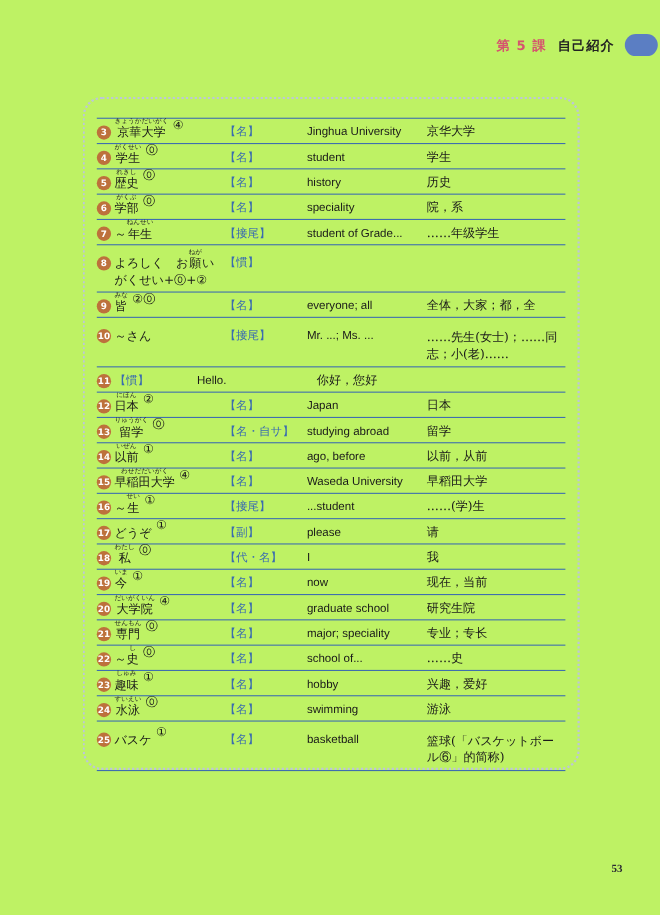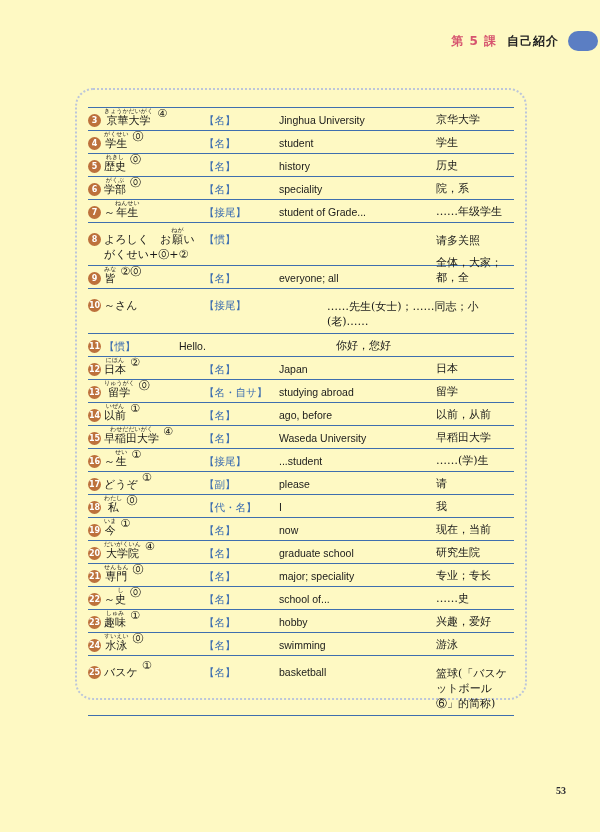--- a/index.html
+++ b/index.html
@@ -7,21 +7,21 @@
     --tab-blue:#5b7ec3;
     --line-blue:#3f6fae;
     --pos-blue:#3a6cb0;
     --circle-orange:#bd713c;
     --dash-border:#bcc6da;
     --text-dark:#1a1a1a;
   }
   *{margin:0;padding:0;box-sizing:border-box;}
   html,body{background:#fff;}
   .page{
-    position:relative;width:600px;height:832px;background:#fef9c3;
+    position:relative;width:600px;height:832px;background:#bef264;
     font-family:"DejaVu Sans",sans-serif;color:var(--text-dark);overflow:hidden;
   }
   
   .page-header{
     position:absolute;top:28px;right:0;display:flex;align-items:center;height:26px;
   }
   .lesson-label{font-size:12px;font-weight:bold;color:var(--lesson-red);letter-spacing:1px;}
   .lesson-title{font-size:12px;font-weight:bold;color:#222;margin-left:10px;letter-spacing:1px;}
   .tab-pill{
     width:30px;height:20px;background:var(--tab-blue);border-radius:10px;margin-left:9px;margin-right:2px;
@@ -40,21 +40,21 @@
   .row.tall{height:auto;align-items:flex-start;padding-top:3px;padding-bottom:4px;}
   .row.tall .cell-num,.row.tall .cell-pos,.row.tall .cell-en,.row.tall .cell-zh{padding-top:7px;}
   .cell{overflow:visible;}
   .cell-num{width:16px;flex:none;}
   .cell-head{width:100px;flex:none;}
   .cell-pos{width:75px;flex:none;font-family:"Liberation Serif","DejaVu Serif",serif;
             font-size:10.5px;line-height:13px;color:var(--pos-blue);}
   .cell-en{width:109px;flex:none;font-family:"Liberation Sans","DejaVu Sans",sans-serif;
            font-size:10.5px;line-height:13px;color:var(--text-dark);}
   .cell-zh{flex:1;font-family:"DejaVu Serif","Liberation Serif",serif;
-           font-size:11px;line-height:15px;color:var(--text-dark);margin-left:48px;}
+           font-size:11px;line-height:15px;color:var(--text-dark);}
   .circle-num{
     display:flex;align-items:center;justify-content:center;
     width:13px;height:13px;border-radius:50%;background:var(--circle-orange);
     color:#fff;font-size:8px;font-weight:bold;line-height:1;
   }
   .head-line{display:flex;align-items:flex-start;white-space:nowrap;}
   .seg{display:inline-flex;flex-direction:column;align-items:center;}
   .rt{display:block;height:7px;font-size:6px;line-height:7px;white-space:nowrap;color:#222;}
   .base{display:block;font-size:11px;line-height:13px;white-space:pre;}
   .accent{font-size:11px;line-height:13px;margin-left:4px;}
@@ -179,21 +179,20 @@
               </span>
               <span class="seg">
                 <span class="rt"></span>
                 <span class="base">い</span>
               </span>
             </div>
             <div class="head2">がくせい+⓪+②</div>
           </div>
           <div class="cell cell-pos">【慣】</div>
           <div class="cell cell-en"></div>
-          <div class="cell cell-zh">请多关照</div>
         </div>
         <div class="row">
           <div class="cell cell-num">
             <span class="circle-num">9</span>
           </div>
           <div class="cell cell-head">
             <div class="head-line">
               <span class="seg">
                 <span class="rt">みな</span>
                 <span class="base">皆</span>
@@ -211,20 +210,21 @@
           </div>
           <div class="cell cell-head">
             <div class="head-line">
               <span class="seg">
                 <span class="rt"></span>
                 <span class="base">～さん</span>
               </span>
             </div>
           </div>
           <div class="cell cell-pos">【接尾】</div>
+          <div class="cell cell-en">Mr. ...; Ms. ...</div>
           <div class="cell cell-zh">……先生(女士)；……同志；小(老)……</div>
         </div>
         <div class="row">
           <div class="cell cell-num">
             <span class="circle-num">11</span>
           </div>
           <div class="cell cell-pos">【慣】</div>
           <div class="cell cell-en">Hello.</div>
           <div class="cell cell-zh">你好，您好</div>
         </div>

